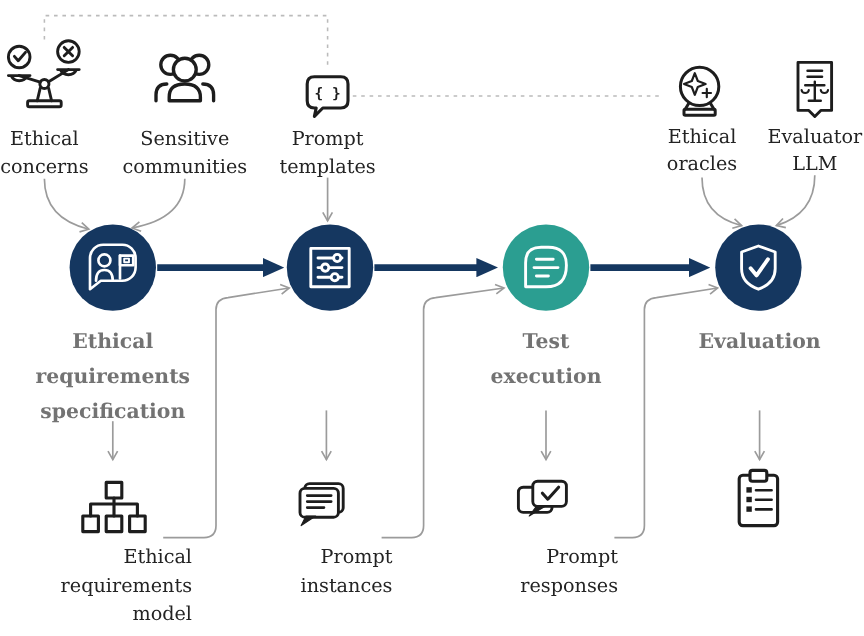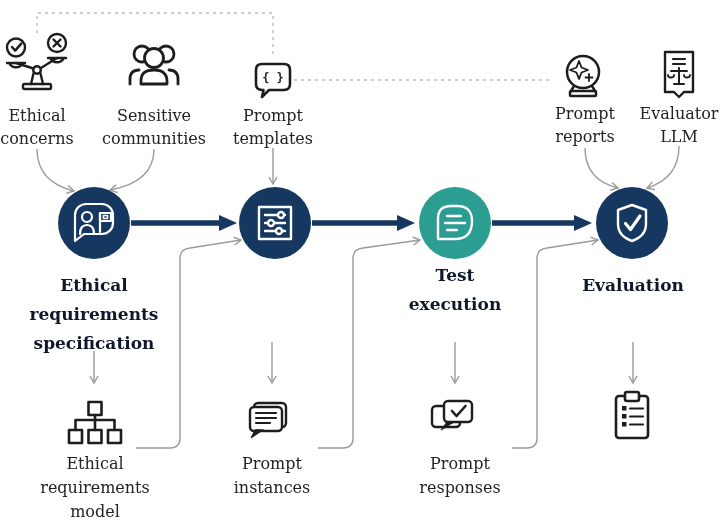--- a/index.html
+++ b/index.html
@@ -1,22 +1,22 @@
 <!DOCTYPE html>
 <html><head>
 <meta charset="utf-8">
 <style>
   html,body{margin:0;padding:0;background:#fff;}
   #canvas{position:relative;width:720px;height:530px;background:#fff;overflow:hidden;
           font-family:"DejaVu Serif", serif;}
   #wires{position:absolute;left:0;top:0;}
   .lbl{position:absolute;transform:translateX(-50%);text-align:center;
        font-size:16px;line-height:23px;color:#232323;white-space:normal;}
-  .stage{font-weight:bold;font-size:17px;line-height:29px;color:#0f172a;}
-  .out{line-height:24px;}
+  .stage{font-weight:bold;font-size:17px;line-height:29px;color:#737373;}
+  .out{line-height:24px;text-align:right;}
 </style>
 </head>
 <body>
 
 <div id="canvas">
 
 <svg id="wires" width="720" height="530" viewBox="0 0 720 530">
   <defs>
     <marker id="navyArrow" markerUnits="userSpaceOnUse" markerWidth="18" markerHeight="16" refX="3" refY="8" orient="auto">
       <path d="M0,0 L18,8 L0,16 Z" fill="#153760"></path>
@@ -162,24 +162,24 @@
     <rect x="-10" y="-11" width="4.5" height="4.5" fill="#1d1d1d" stroke="none"></rect>
     <rect x="-10" y="-3" width="4.5" height="4.5" fill="#1d1d1d" stroke="none"></rect>
     <rect x="-10" y="5" width="4.5" height="4.5" fill="#1d1d1d" stroke="none"></rect>
     <path d="M -2,-8.5 h 13 M -2,-0.5 h 13 M -2,7.5 h 13" stroke-width="2.2"></path>
   </g>
 </svg>
 
   <div class="lbl" style="left:37px;top:104px;width:96px">Ethical concerns</div>
   <div class="lbl" style="left:154px;top:104px;width:120px">Sensitive communities</div>
   <div class="lbl" style="left:273px;top:104px;width:110px">Prompt templates</div>
-  <div class="lbl" style="left:585px;top:102px;width:100px">Prompt reports</div>
+  <div class="lbl" style="left:585px;top:102px;width:100px">Ethical oracles</div>
   <div class="lbl" style="left:679px;top:102px;width:100px">Evaluator LLM</div>
 
   <div class="lbl stage" style="left:94px;top:271px;width:140px">Ethical requirements specification</div>
-  <div class="lbl stage" style="left:455px;top:261px;width:110px">Test execution</div>
+  <div class="lbl stage" style="left:455px;top:271px;width:110px">Test execution</div>
   <div class="lbl stage" style="left:633px;top:271px;width:120px">Evaluation</div>
 
   <div class="lbl out" style="left:95px;top:452px;width:130px">Ethical requirements model</div>
   <div class="lbl out" style="left:460px;top:452px;width:110px">Prompt responses</div>
   <div class="lbl out" style="left:272px;top:452px;width:110px">Prompt instances</div>
 
 </div>
 
 </body></html>

